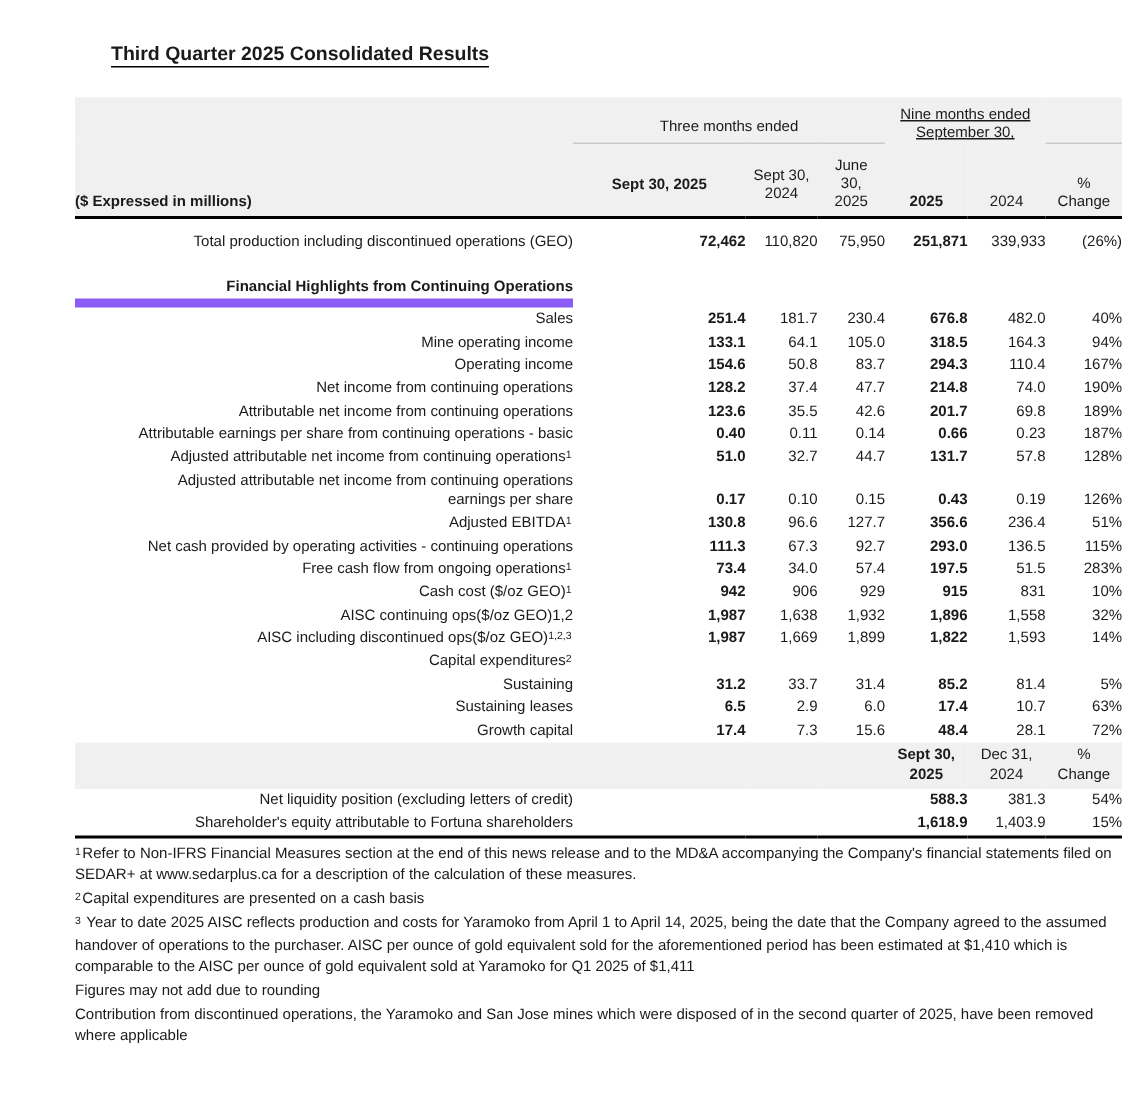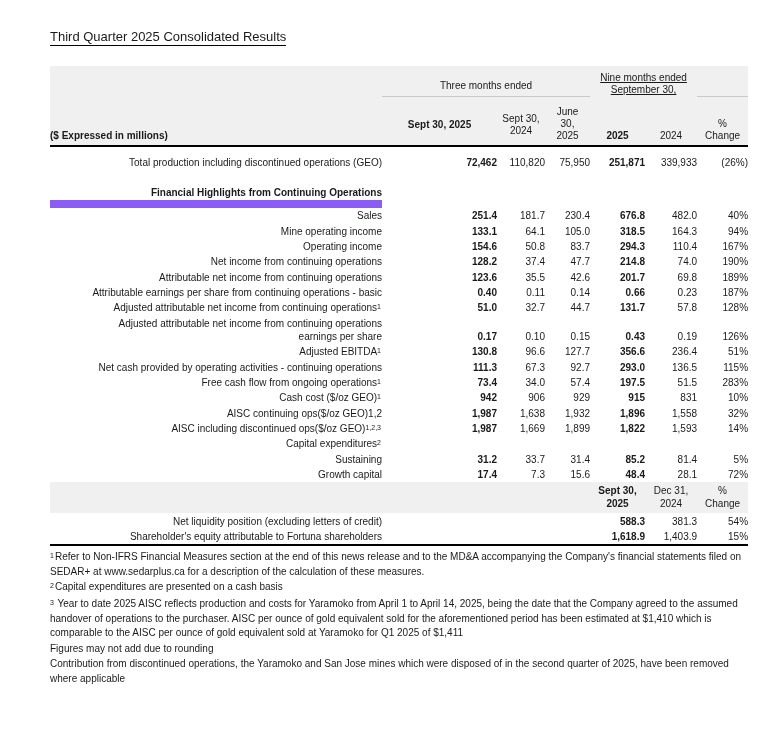--- a/index.html
+++ b/index.html
@@ -8,24 +8,25 @@
     width: 764px; height: 737px; overflow: hidden;
     background: #ffffff;
     font-family: "Liberation Sans", sans-serif;
     color: #1a1a1a;
     -webkit-font-smoothing: antialiased;
   }
   .page { padding: 27px 16px 0 50px; }
 
   .title {
     display: inline-block;
-    font-size: 13px; font-weight: normal;
+    font-size: 13px; font-weight: bold;
     border-bottom: 1.6px solid #000;
     padding-bottom: 1px;
     white-space: nowrap;
+    margin-left: 24px;
   }
 
   table.fin {
     border-collapse: collapse;
     table-layout: fixed;
     width: 698px;
     margin-top: 20px;
     font-size: 10px;
   }
   col.cL  { width: 332px; }
@@ -58,21 +59,21 @@
 
   
   tbody td { padding: 1.2px 0; line-height: 13px; vertical-align: bottom; }
   tbody td.v { text-align: right; }
   tbody tr td:nth-child(2), tbody tr td:nth-child(5) { font-weight: bold; }
   tbody tr.spaced td { padding-top: 9px; padding-bottom: 8px; }
   tbody td.lbl { text-align: right; }
   tbody td.ind { padding-left: 13px; }
   tbody td.sec {
     font-weight: bold;
-    border-bottom: 8px solid #8b5cf6;
+    border-bottom: 6px solid #8b5cf6;
     padding-top: 9px; padding-bottom: 1px;
   }
   tbody tr.band td {
     background: #f0f0f0;
     text-align: center;
     white-space: pre-line;
     line-height: 13px;
     padding: 2px 0 3px 0;
   }
   tbody tr.band td.lbl { text-align: left; }
@@ -280,20 +281,29 @@
         <tr>
           <td class="lbl ind">Sustaining</td>
           <td class="v">31.2</td>
           <td class="v">33.7</td>
           <td class="v">31.4</td>
           <td class="v">85.2</td>
           <td class="v">81.4</td>
           <td class="v">5%</td>
         </tr>
         <tr>
+          <td class="lbl ind">Sustaining leases</td>
+          <td class="v">6.5</td>
+          <td class="v">2.9</td>
+          <td class="v">6.0</td>
+          <td class="v">17.4</td>
+          <td class="v">10.7</td>
+          <td class="v">63%</td>
+        </tr>
+        <tr>
           <td class="lbl ind">Growth capital</td>
           <td class="v">17.4</td>
           <td class="v">7.3</td>
           <td class="v">15.6</td>
           <td class="v">48.4</td>
           <td class="v">28.1</td>
           <td class="v">72%</td>
         </tr>
         <tr class="band">
           <td class="lbl"></td>

